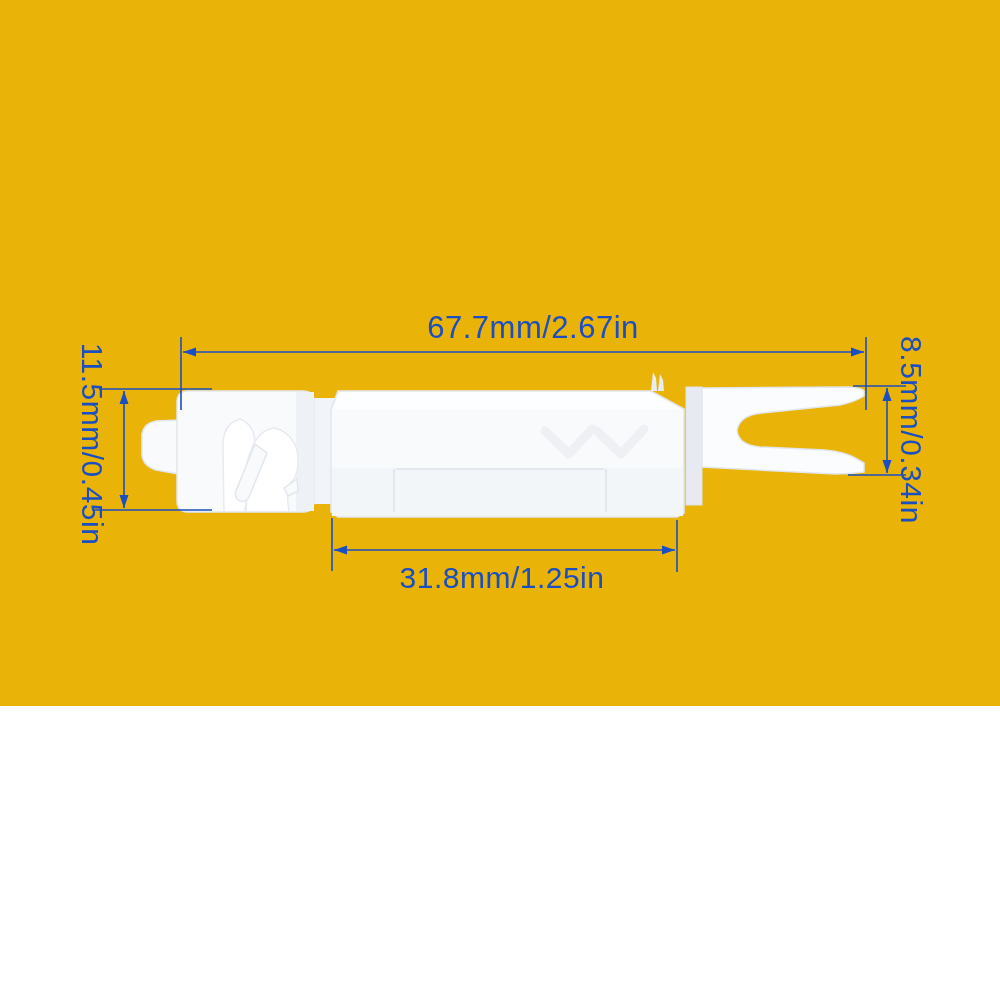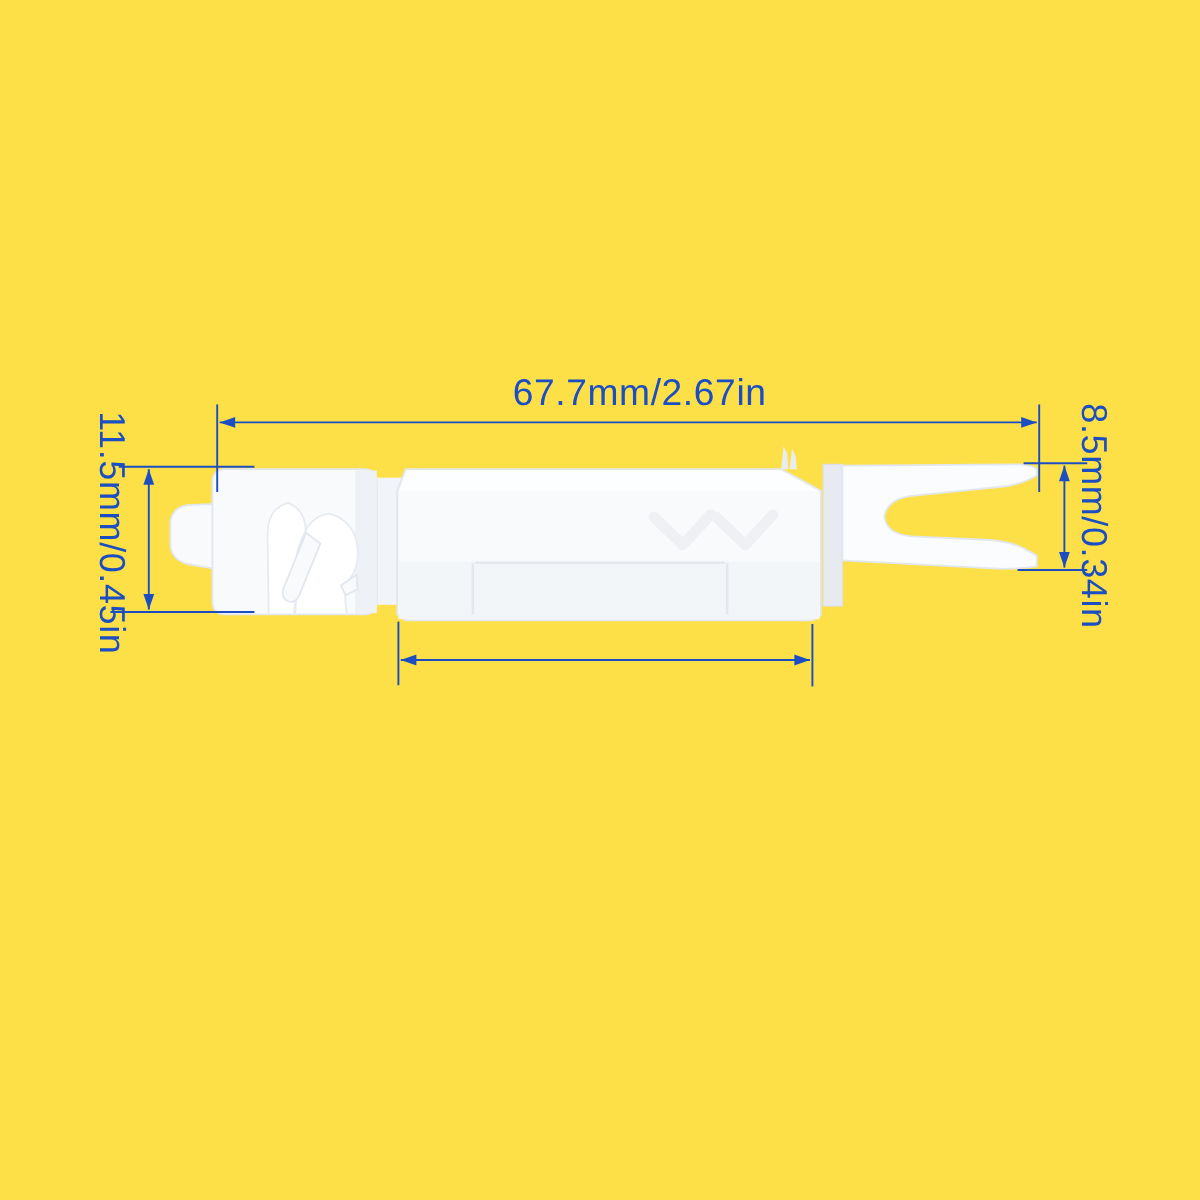--- a/index.html
+++ b/index.html
@@ -1,18 +1,18 @@
 <!DOCTYPE html>
 <html style="--accent: #1b4ec2;"><head>
 <meta charset="utf-8">
 <style>
   :root{ --accent:#1b4ec2; }
   html,body{margin:0;padding:0;background:#ffffff;}
   .stage{
-    position:relative;width:1000px;height:1000px;background:#fde047;
+    position:relative;width:1000px;height:706px;background:#eab308;
     overflow:hidden;font-family:"Liberation Sans","DejaVu Sans",sans-serif;
   }
   svg{position:absolute;left:0;top:0;}
   .pt  { fill:#f8fafc; stroke:#e2e7ee; stroke-width:1.5; }
   .pt2 { fill:#fafcfd; stroke:#e2e7ee; stroke-width:1.5; }
   .cut { fill:#ffffff; stroke:#e7ebf1; stroke-width:1.5; }
   .seam{ stroke:#e4e8ee; stroke-width:2; fill:none; }
   .dl  { stroke:var(--accent); stroke-width:1.6; fill:none; }
   .ah  { fill:var(--accent); stroke:none; }
   .lbl{
@@ -105,14 +105,15 @@
         <line class="dl" x1="334" y1="550" x2="675" y2="550"></line>
         <polygon class="ah" points="334,550 347,545.5 347,554.5"></polygon>
         <polygon class="ah" points="675,550 662,545.5 662,554.5"></polygon>
       </g>
     </g>
   </svg>
 
   <div class="lbl lbl-top">67.7mm/2.67in</div>
   <div class="lbl vert lbl-left">11.5mm/0.45in</div>
   <div class="lbl vert lbl-right">8.5mm/0.34in</div>
+  <div class="lbl lbl-bottom">31.8mm/1.25in</div>
 
 </div>
 
 </body></html>

